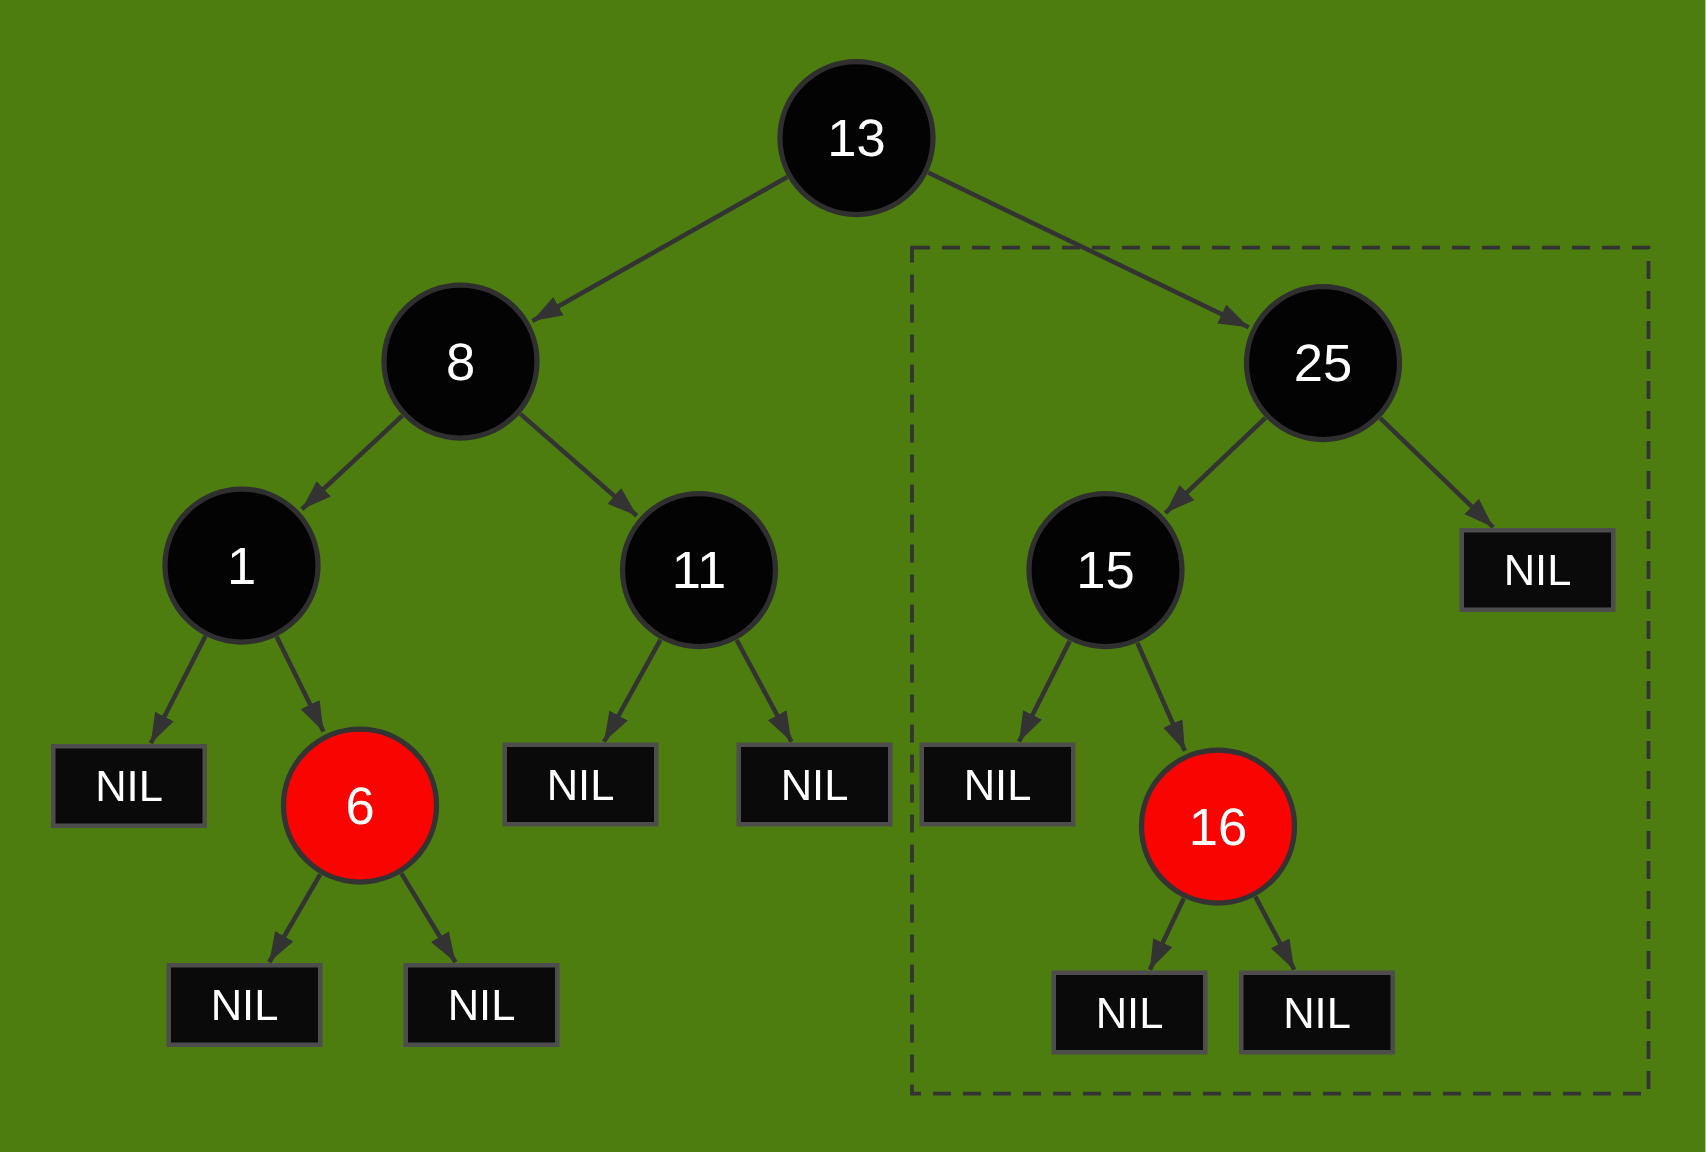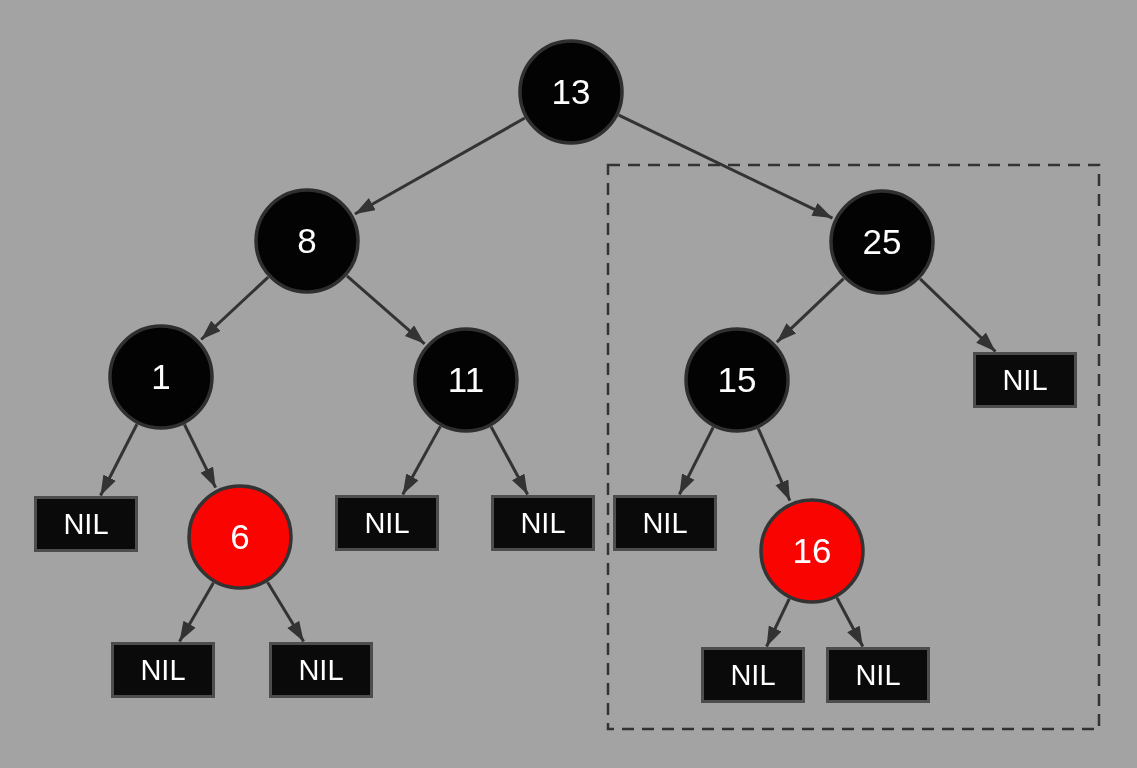--- a/index.html
+++ b/index.html
@@ -6,21 +6,21 @@
     margin: 0;
     padding: 0;
     background: #f8f8f8;
     font-family: "Liberation Sans", "DejaVu Sans", sans-serif;
   }
   .stage {
     position: relative;
     width: 1137px;
     height: 768px;
     overflow: hidden;
-    background: #a3a3a3;
+    background: #4d7c0f;
   }
   svg { display: block; }
   .edge-line {
     fill: none;
   }
   .node-label {
     font-size: 35px;
     font-family: "Liberation Sans", "DejaVu Sans", sans-serif;
     text-anchor: middle;
   }

